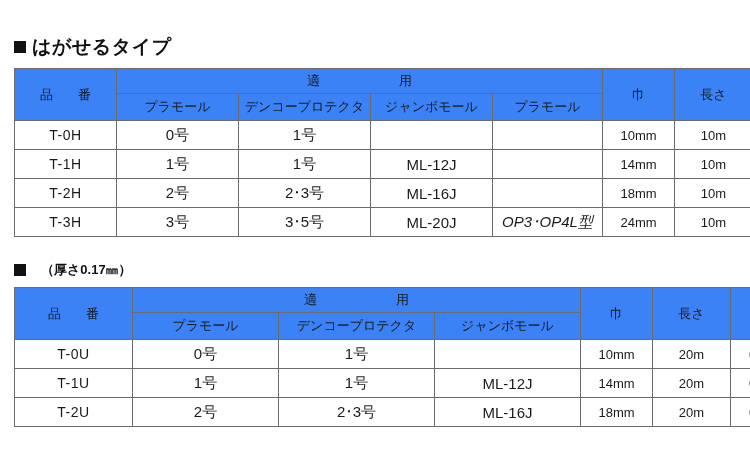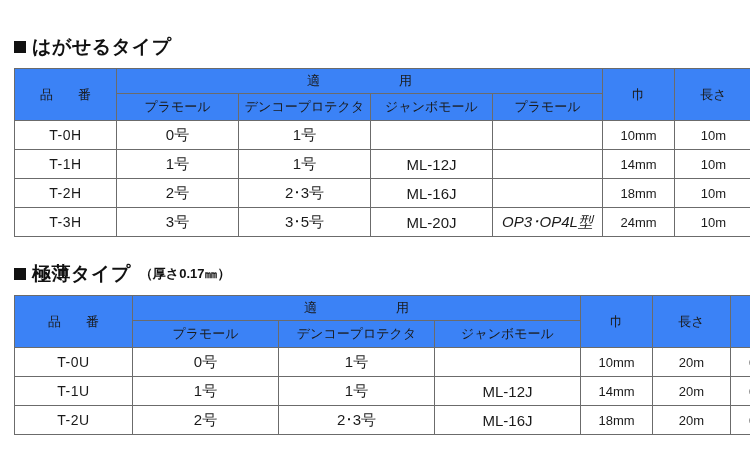--- a/index.html
+++ b/index.html
@@ -165,21 +165,20 @@
         <td class="cell nowrap">OP3･OP4L型</td>
         <td class="cell small">24mm</td>
         <td class="cell small">10m</td>
 
       </tr>
     </tbody>
   </table>
 
   <div class="section-title sec2-title">
     <span class="marker"></span>
-    <span>極薄タイプ</span>
     <span class="sub">（厚さ0.17㎜）</span>
   </div>
 
   <table class="spec">
     <colgroup>
       <col style="width:118px">
       <col style="width:146px">
       <col style="width:156px">
       <col style="width:146px">
       <col style="width:72px">

